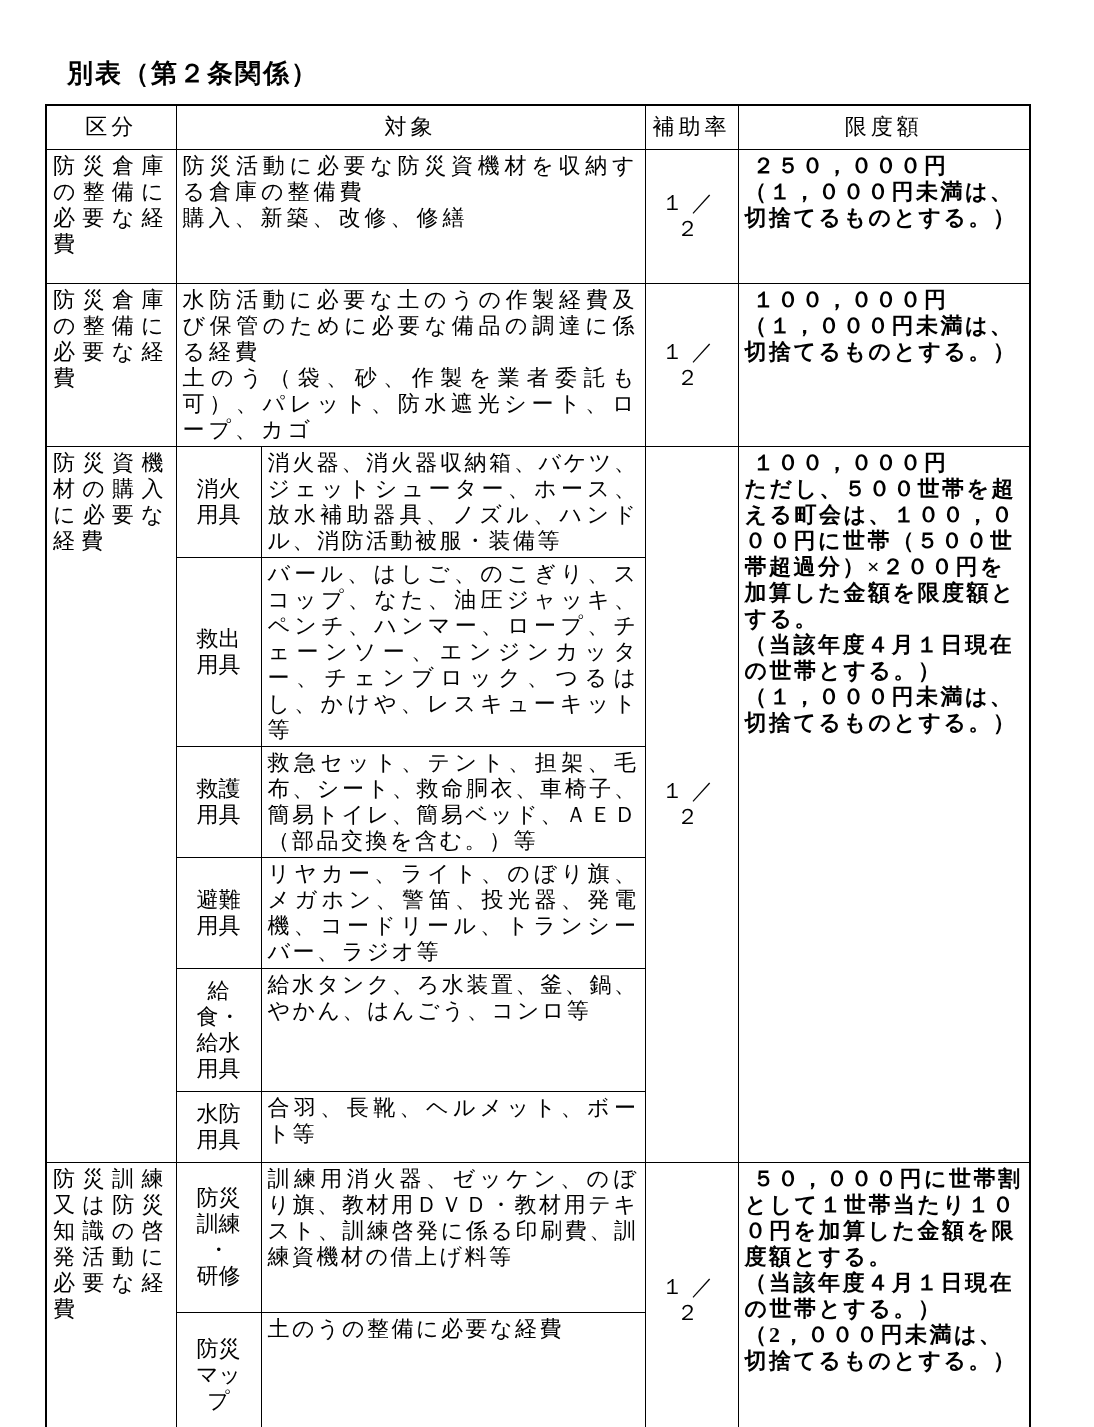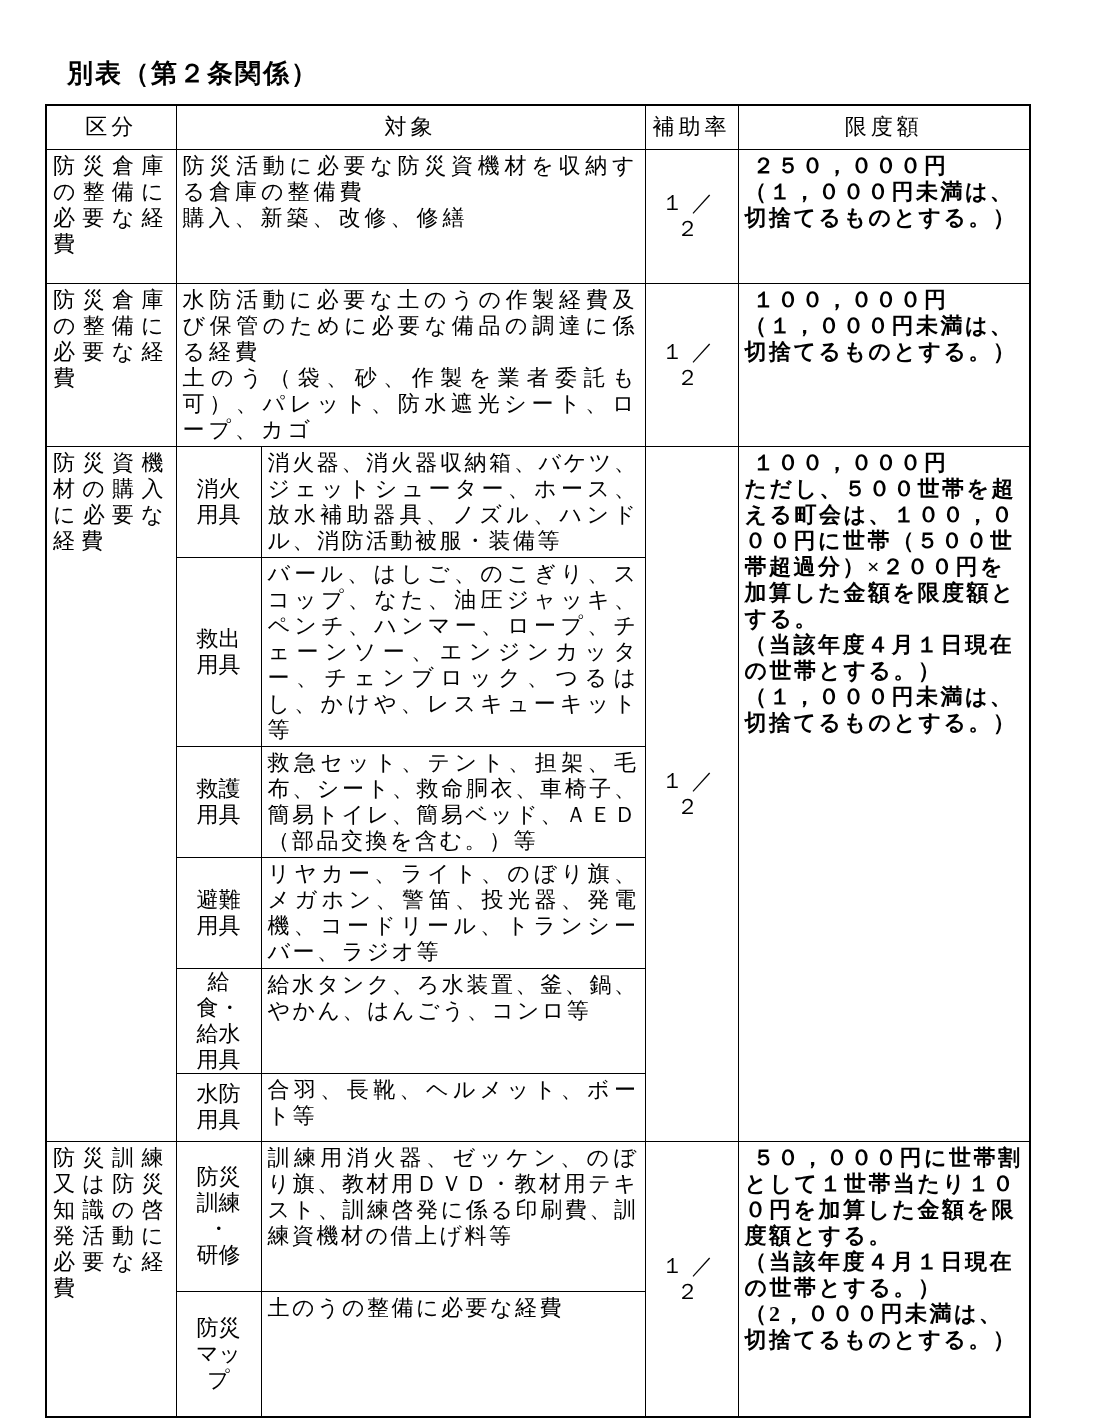--- a/index.html
+++ b/index.html
@@ -68,21 +68,21 @@
   }
   td.rate{
     vertical-align:middle;
     text-align:center;
     letter-spacing:8px;
     padding:8px;
   }
   td.sub{
     vertical-align:middle;
     text-align:center;
-    padding:0;
+    padding:9px;
   }
   .sub-inner{
     display:inline-block;
     width:50px;
     text-align:center;
     white-space:pre-wrap;
     letter-spacing:0;
     overflow:visible;
   }
 </style>

